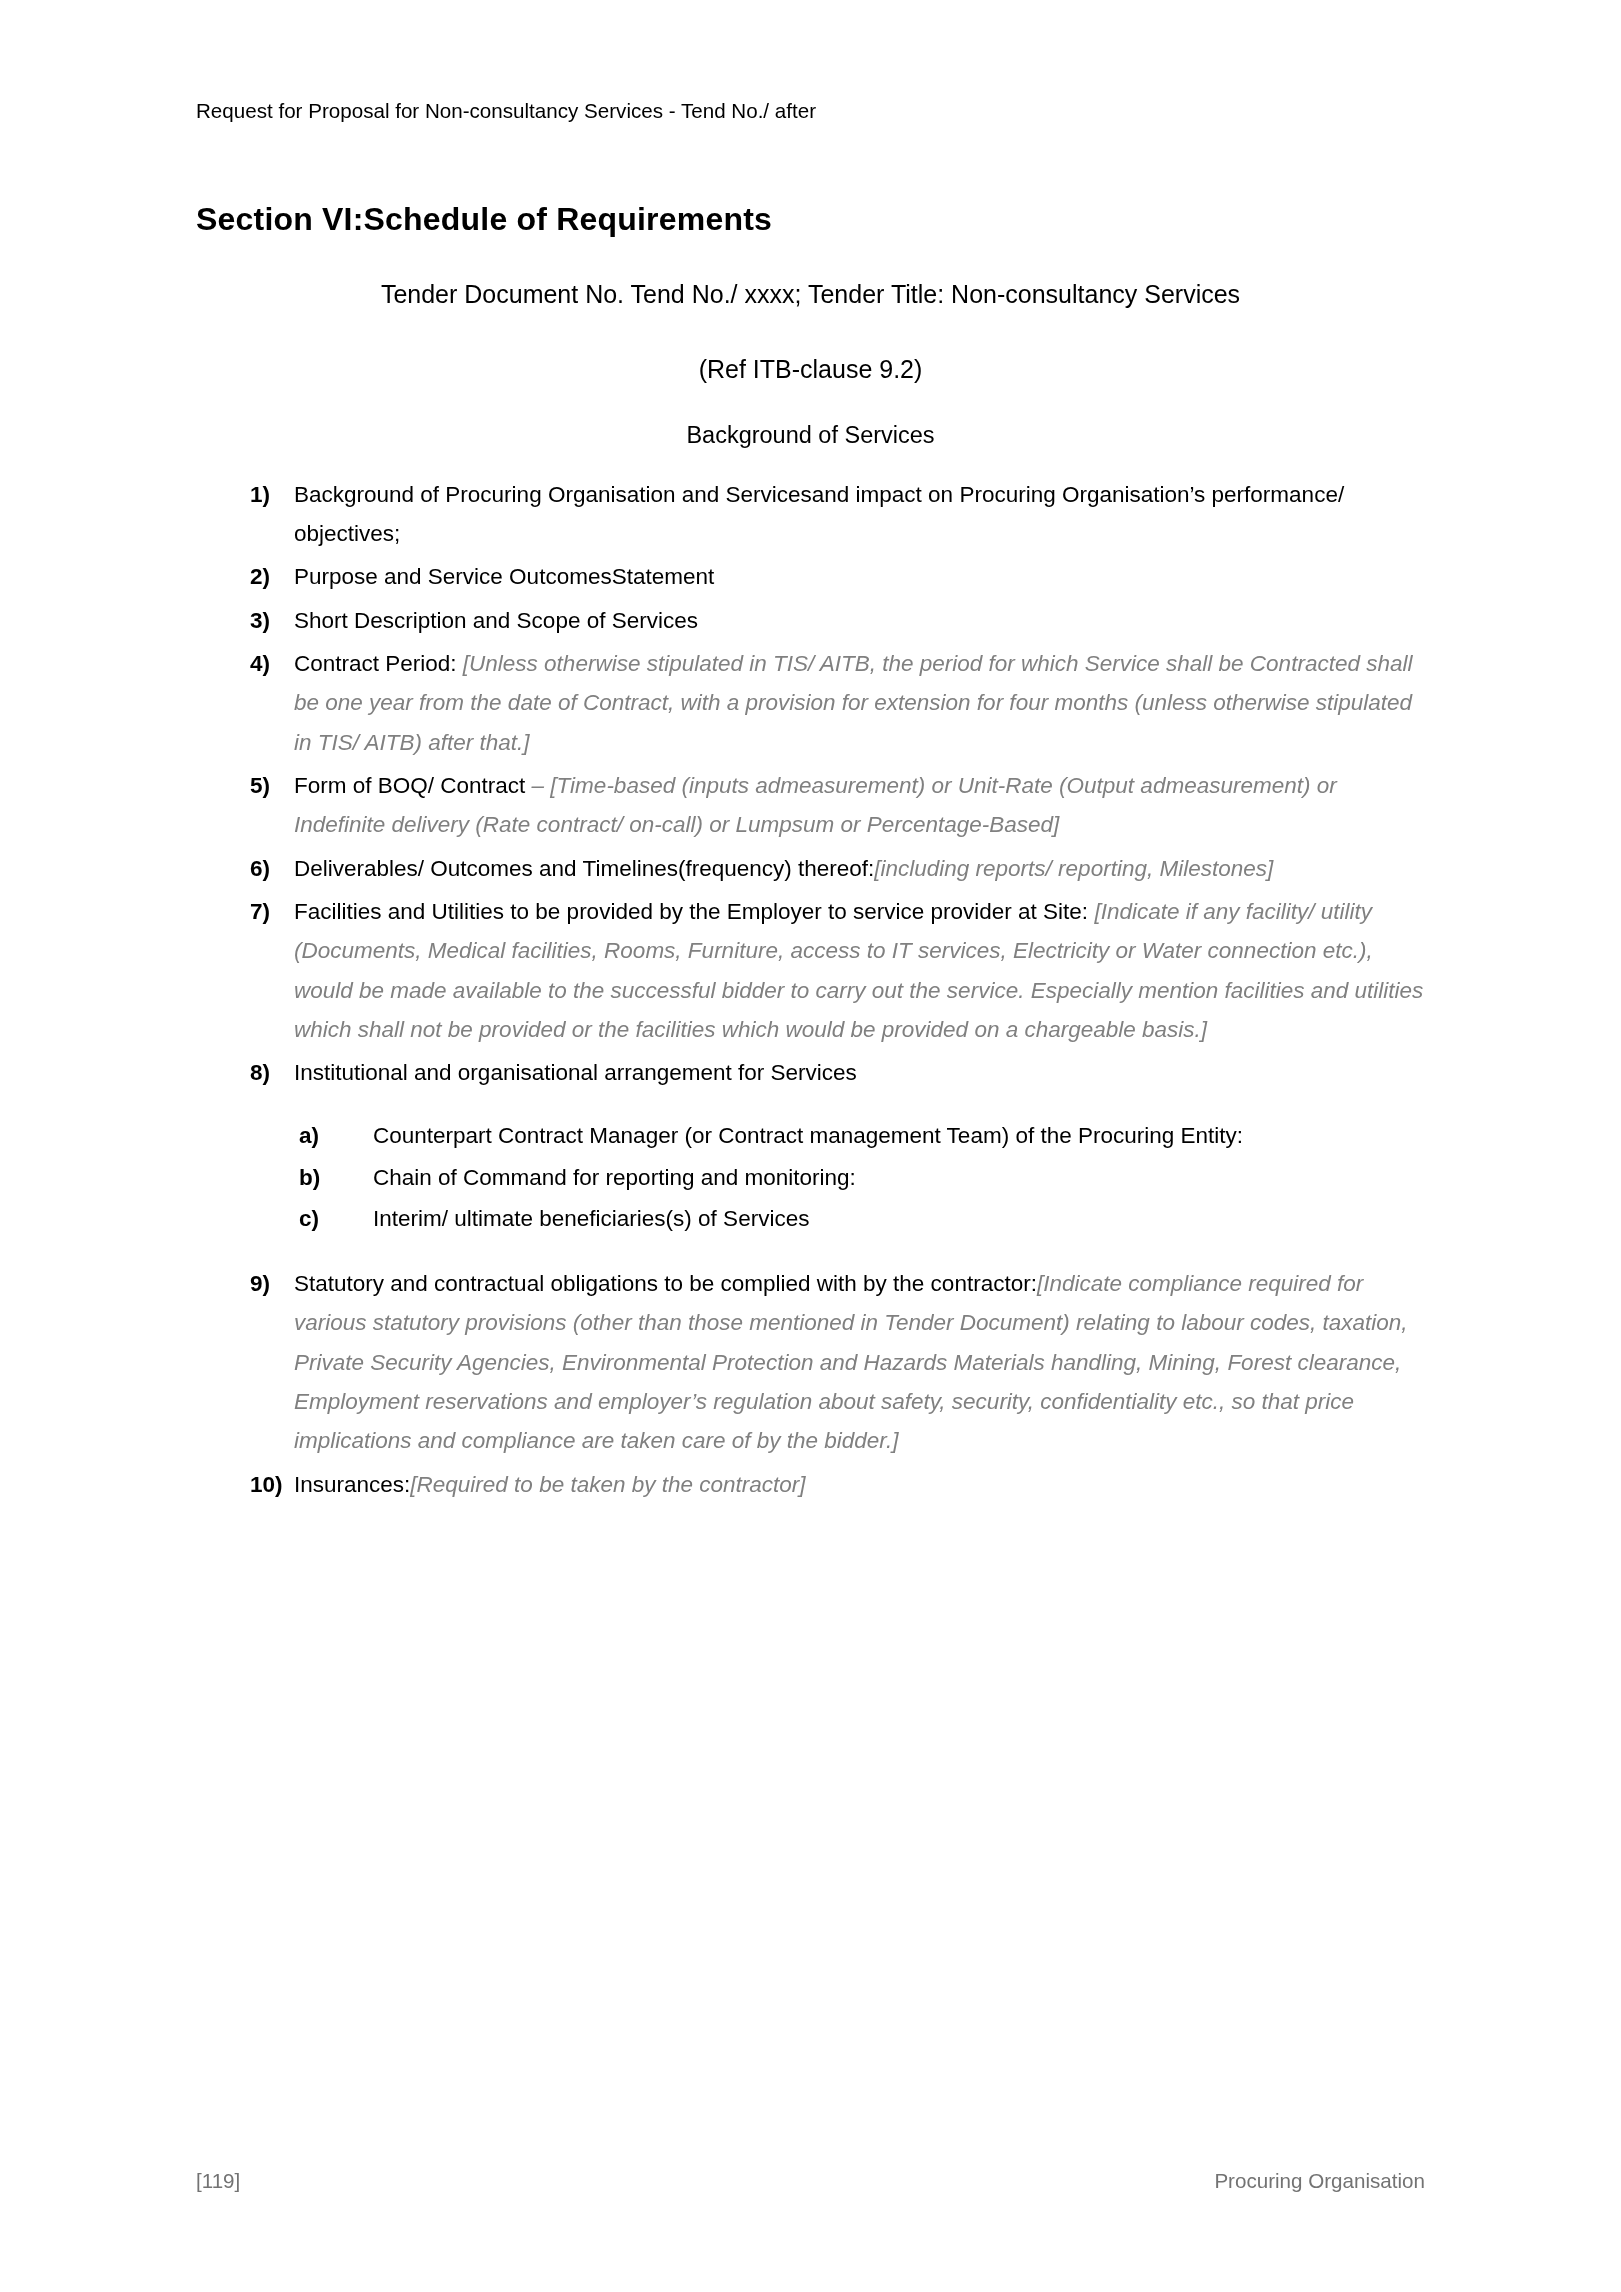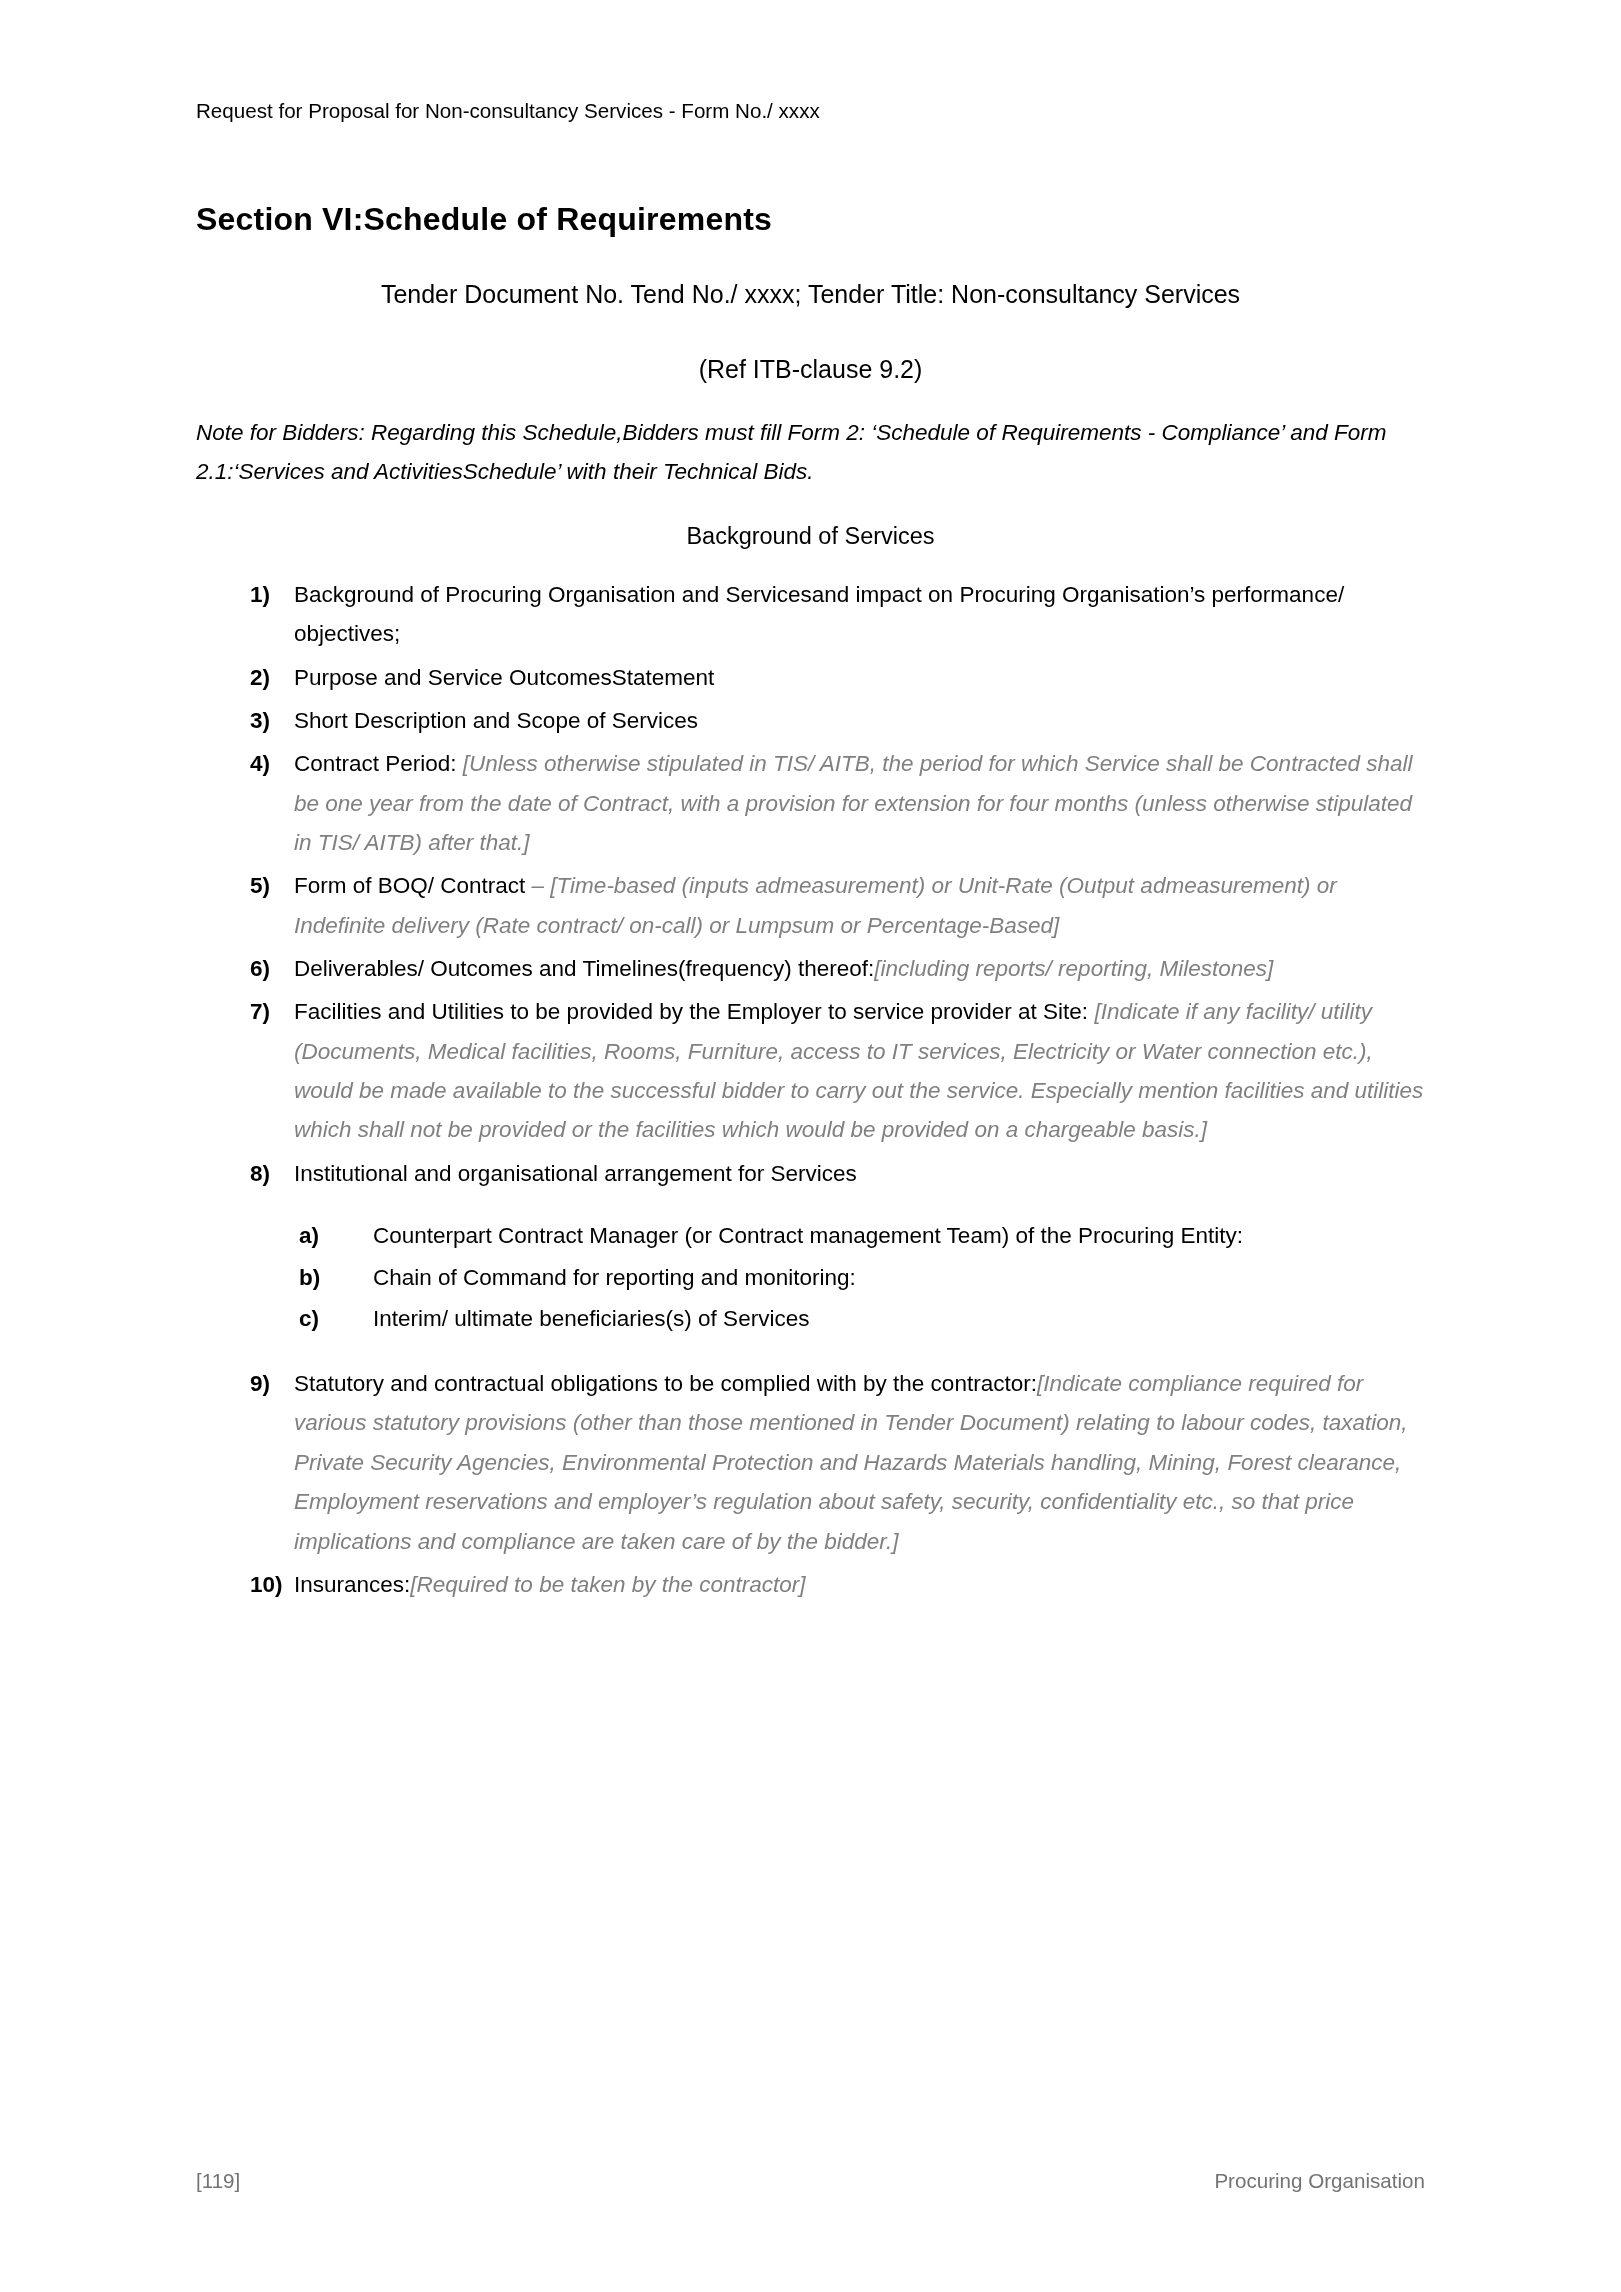--- a/index.html
+++ b/index.html
@@ -101,29 +101,28 @@
     justify-content: space-between;
     font-size: 20.6px;
     color: #737373;
   }
 </style>
 </head>
 <body>
 
 <div class="page">
 
-  <div class="header-line">Request for Proposal for Non-consultancy Services - Form No./ xxxx</div>
+  <div class="header-line">Request for Proposal for Non-consultancy Services - Tend No./ after</div>
 
   <h1 class="title">Section VI:Schedule of Requirements</h1>
 
   <p class="body-line tender-line">Tender Document No. Tend No./ xxxx; Tender Title: Non-consultancy Services</p>
 
   <p class="body-line ref-line">(Ref ITB-clause 9.2)</p>
 
-  <p class="note">Note for Bidders: Regarding this Schedule,Bidders must fill Form 2: ‘Schedule of Requirements - Compliance’ and Form 2.1:‘Services and ActivitiesSchedule’ with their Technical Bids.</p>
 
   <h2 class="subtitle">Background of Services</h2>
 
   <div class="req-list" id="req-list">
       <div class="li">
         <span class="num">1)</span>
         <span class="li-body"><span class="seg-black">Background of Procuring Organisation and Servicesand impact on Procuring Organisation’s performance/ objectives;</span></span>
       </div>
       <div class="li">
         <span class="num">2)</span>

